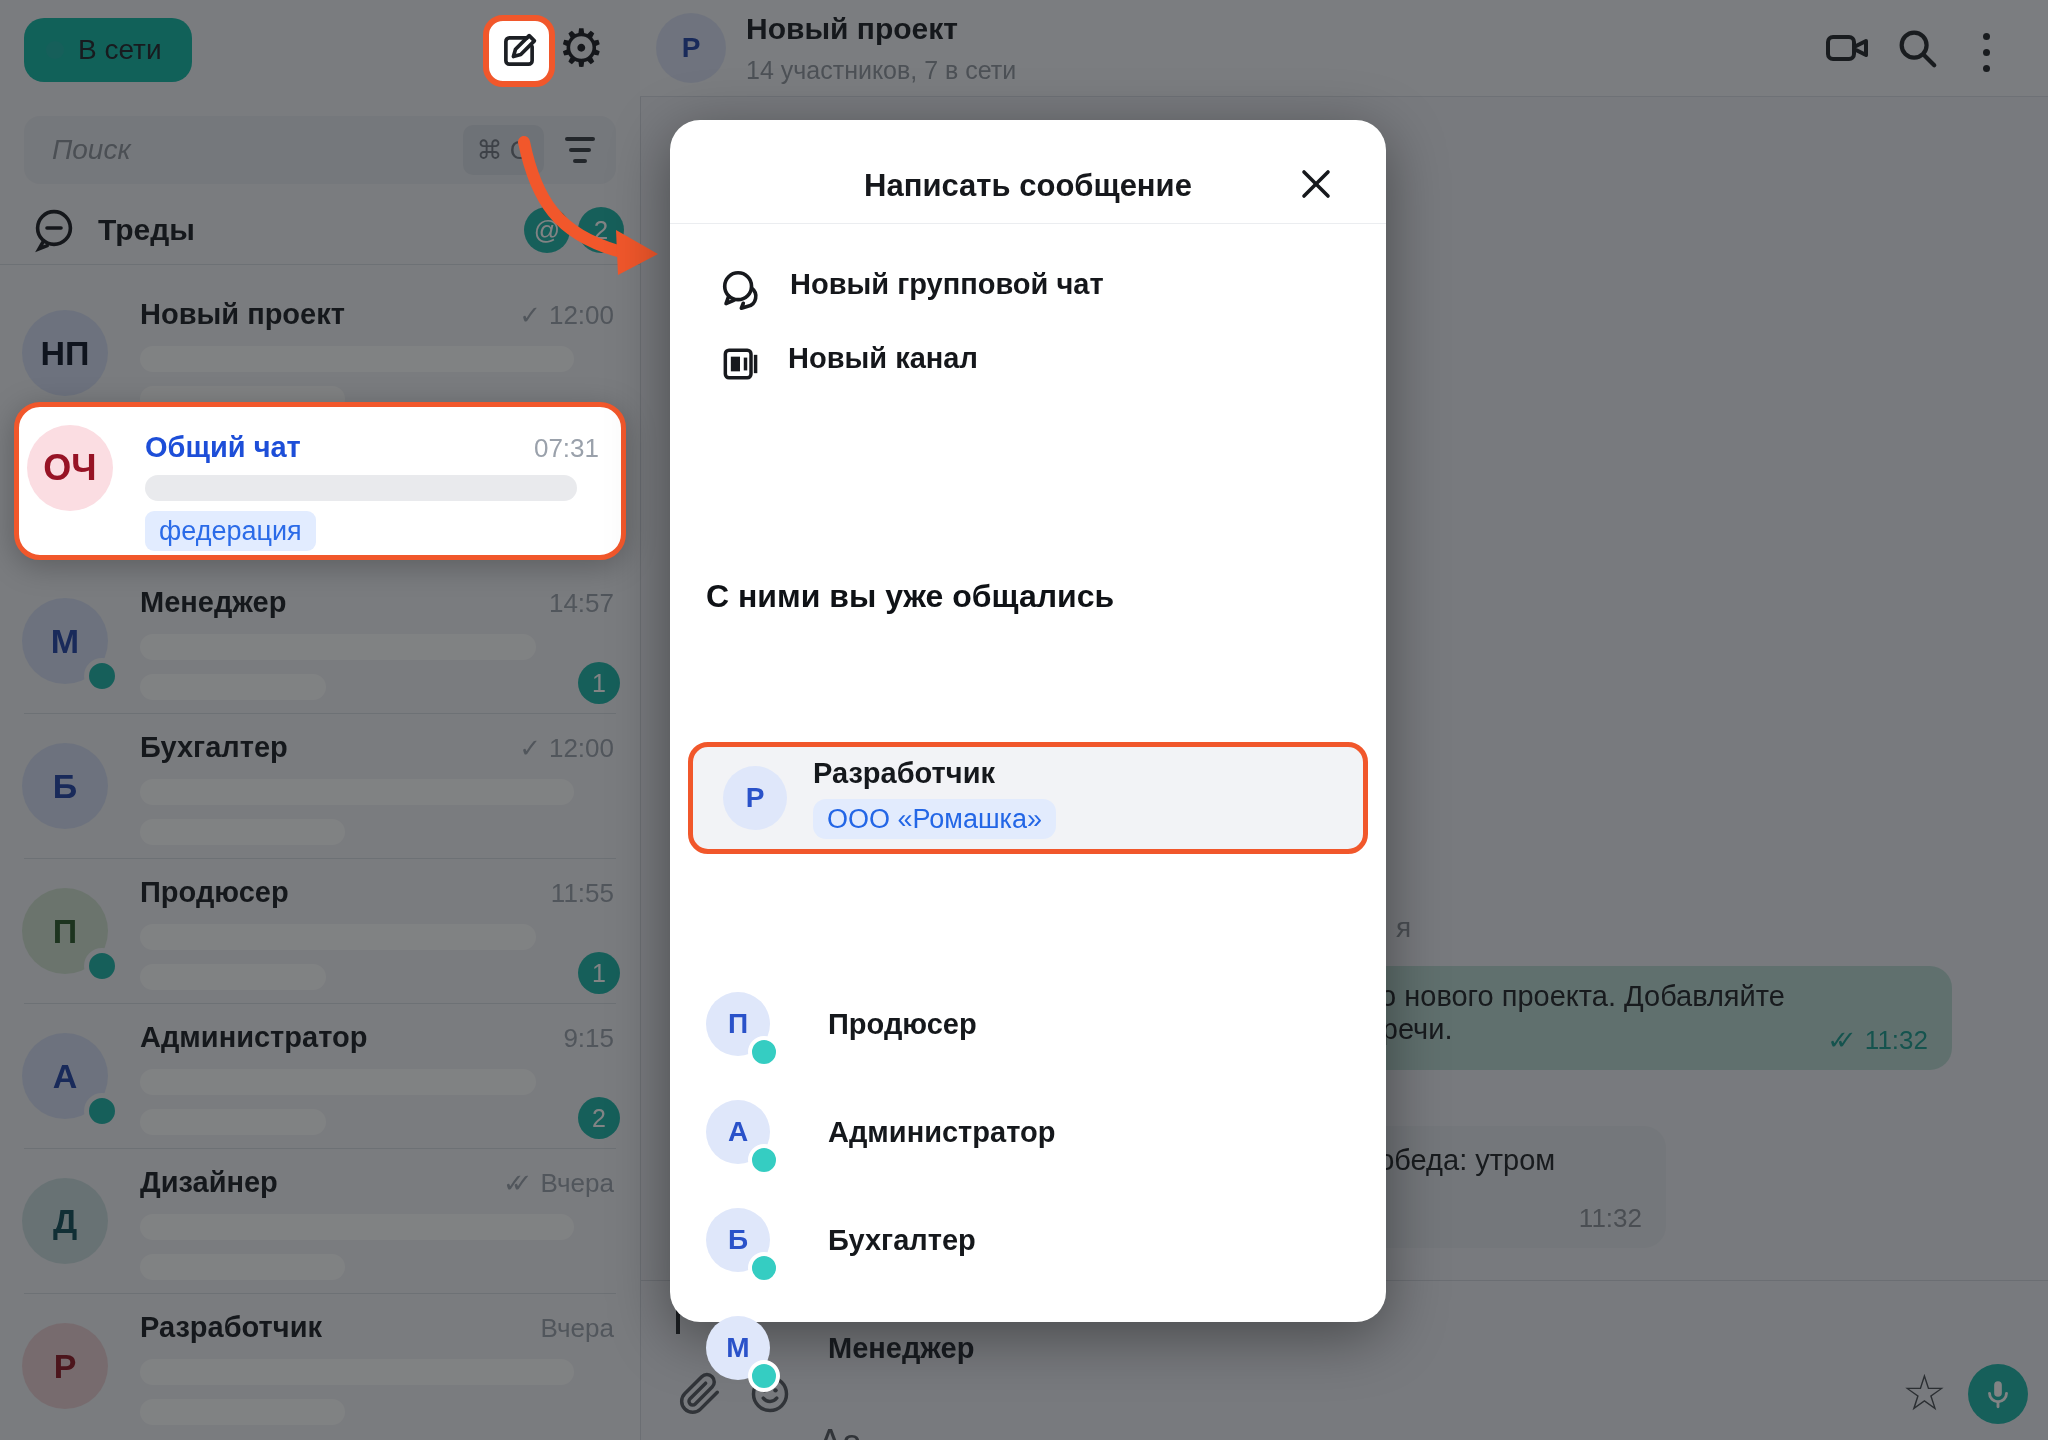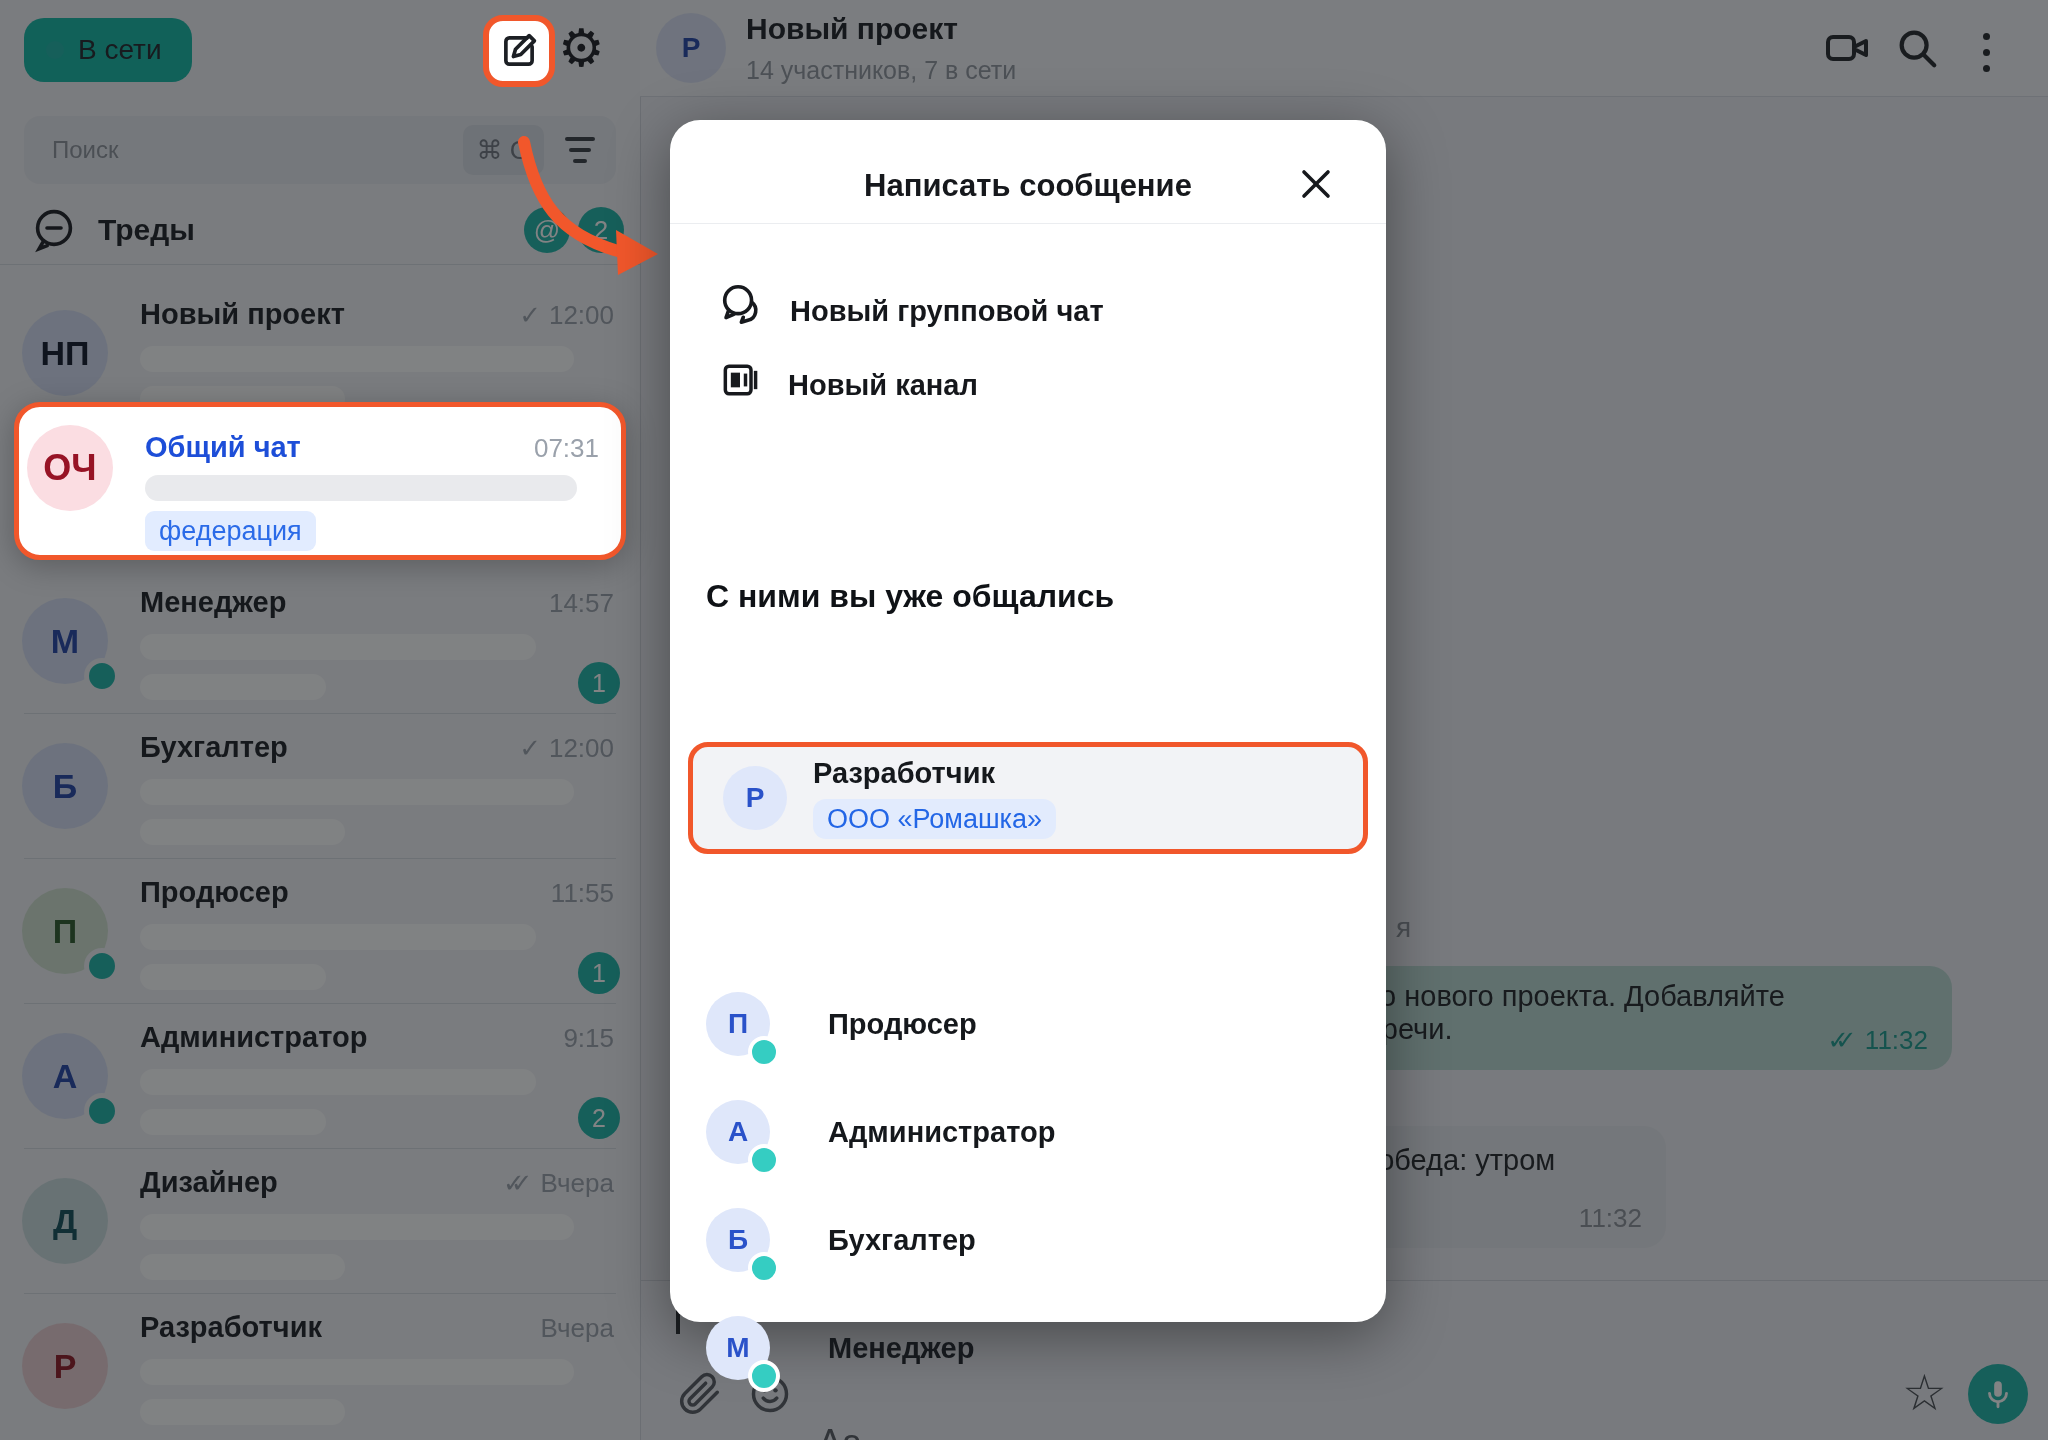--- a/index.html
+++ b/index.html
@@ -10,22 +10,22 @@
   
   #sidebar{left:0;top:0;width:640px;height:1440px;background:#eef0f4;}
   .vdivider{left:640px;top:0;width:1px;height:1440px;background:#cfd4db;}
   .pill{left:24px;top:18px;width:168px;height:64px;border-radius:20px;background:#14b8a6;
     display:flex;align-items:center;gap:14px;padding-left:22px;box-sizing:border-box;}
   .dot-online{width:18px;height:18px;border-radius:50%;background:#1fb4a8;}
   .pill-label{font-size:28px;color:#23262c;}
   .gear{left:558px;top:22px;font-size:52px;color:#1c1f24;line-height:1;}
   .searchbar{left:24px;top:116px;width:592px;height:68px;border-radius:16px;background:#e4e8ee;
     display:flex;align-items:center;padding:0 18px 0 26px;box-sizing:border-box;}
-  .searchbar input{flex:1;border:none;background:transparent;outline:none;font-size:24px;
-    color:#000000;font-family:inherit;}
+  .searchbar input{flex:1;border:none;background:transparent;outline:none;font-size:28px;
+    color:#000000;font-family:inherit;font-style:italic;}
   .searchbar input::placeholder{color:#8d939c;}
   .kbd{background:#d6dbe3;border-radius:10px;height:50px;padding:0 14px;display:flex;align-items:center;
     font-size:26px;color:#6f7680;margin-right:18px;}
   .filter{display:flex;flex-direction:column;gap:7px;align-items:center;width:36px;}
   .filter i{display:block;height:4px;border-radius:2px;background:#3a3f46;}
   .threads-row{left:0;top:196px;width:640px;height:68px;display:flex;align-items:center;}
   .threads-icon{margin-left:30px;}
   .threads-label{margin-left:20px;font-size:30px;font-weight:bold;color:#1d2126;}
   .badge{border-radius:50%;background:#1fb4a8;color:#fff;display:flex;align-items:center;justify-content:center;}
   .tbadge{width:46px;height:46px;font-size:26px;position:absolute;top:11px;}
@@ -76,21 +76,21 @@
   .caret{left:676px;top:1292px;width:4px;height:42px;background:#2a2e33;z-index:5;}
   
   #overlay{left:0;top:0;width:2048px;height:1440px;background:rgba(16,17,20,0.52);z-index:10;}
   #arrow{left:460px;top:90px;z-index:25;pointer-events:none;}
   
   #modal{left:670px;top:120px;width:716px;height:1202px;background:#fff;border-radius:30px;z-index:30;
     box-shadow:0 14px 60px rgba(0,0,0,.40);}
   .m-title{position:absolute;left:0;top:48px;width:100%;text-align:center;font-size:31px;font-weight:bold;color:#16181c;}
   .m-close{position:absolute;right:40px;top:34px;width:60px;height:60px;display:flex;align-items:center;justify-content:center;}
   .m-divider{position:absolute;left:0;top:103px;width:100%;height:1px;background:#ebedf0;}
-  .m-action{position:absolute;left:48px;height:60px;display:flex;align-items:flex-end;gap:26px;}
+  .m-action{position:absolute;left:48px;height:60px;display:flex;align-items:flex-start;gap:26px;}
   .m-action span{font-size:29px;font-weight:600;color:#15171b;}
   .m-search{position:absolute;left:36px;top:335px;width:644px;height:74px;border-radius:16px;background:#f1f2f5;
     display:flex;align-items:center;padding:0 26px;box-sizing:border-box;}
   .m-search input{flex:1;border:none;background:transparent;outline:none;font-size:29px;color:#23262c;font-family:inherit;}
   .m-search input::placeholder{color:#98a0aa;}
   .m-section{position:absolute;left:36px;top:458px;font-size:32px;font-weight:800;color:#0f1216;}
   .contact{position:absolute;left:36px;width:644px;height:86px;}
   .contact .avatar{position:absolute;left:0;top:10px;width:64px;height:64px;font-size:28px;
     background:#dfe7fa;color:#2a52c9;}
   .c-name{position:absolute;left:122px;top:26px;font-size:29px;font-weight:600;color:#15181c;}

